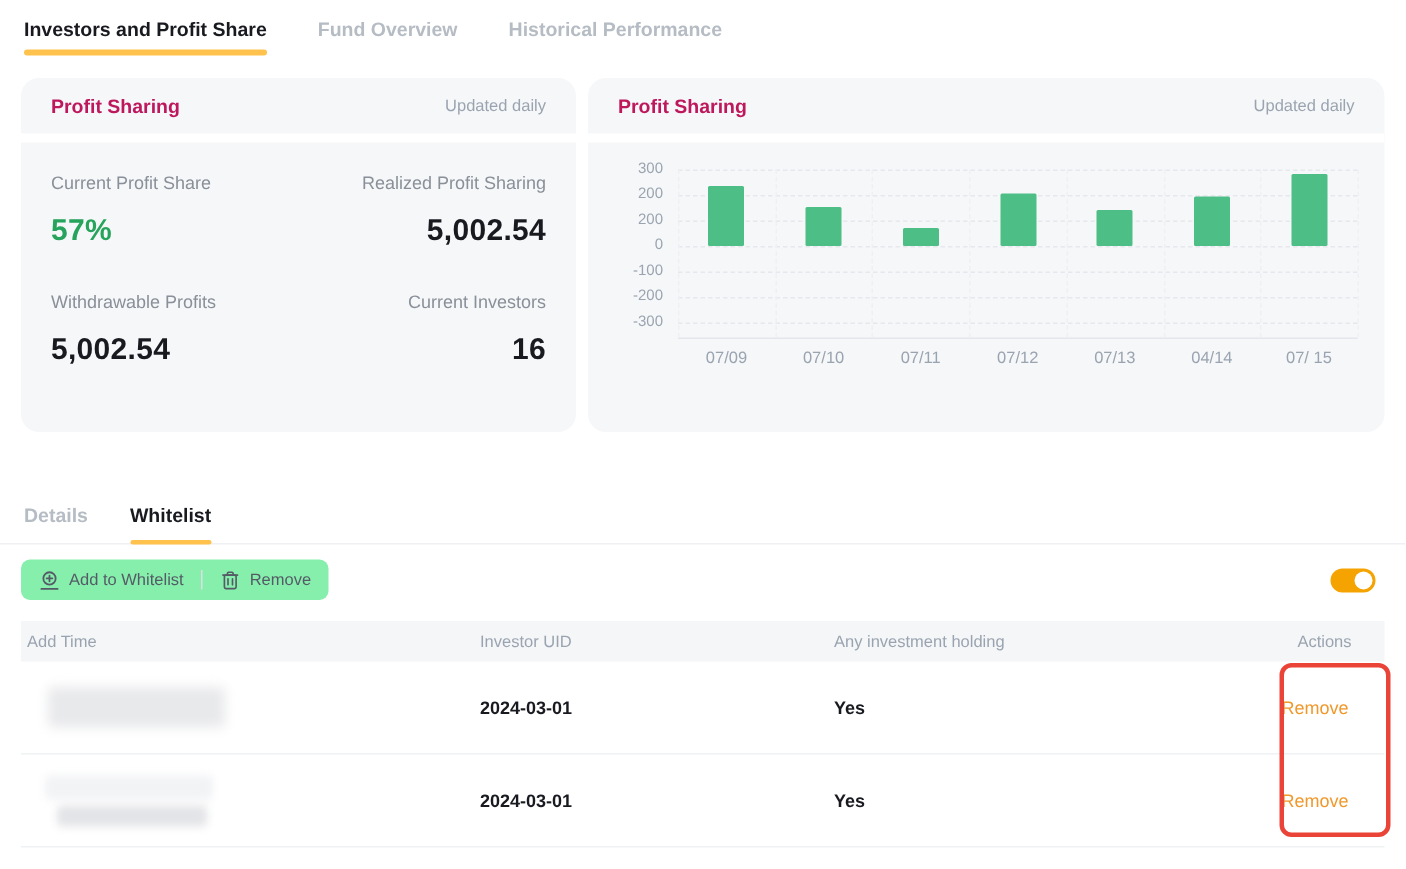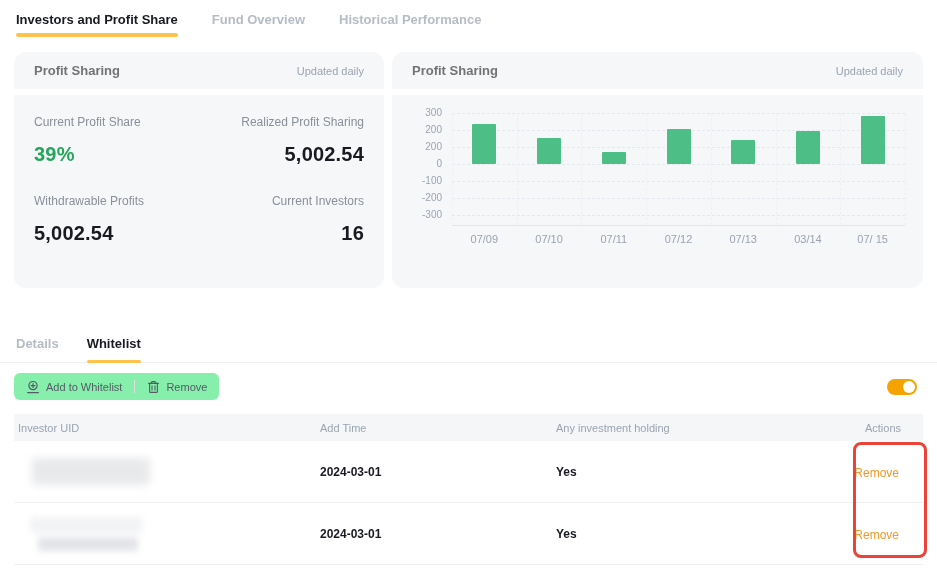--- a/index.html
+++ b/index.html
@@ -13,21 +13,21 @@
   .top-tab.active::after{content:"";position:absolute;left:0;right:0;bottom:2px;height:4px;
         background:#FFC24D;border-radius:2px;}
 
   
   .cards-row{display:flex;gap:8px;margin:13px 14px 0;}
   .card{background:#f6f7f9;border-radius:12px;height:236px;overflow:hidden;}
   .stat-card{width:370px;flex:none;}
   .chart-card{flex:1;}
   .card-head{display:flex;justify-content:space-between;align-items:center;height:37px;
         padding:0 20px;border-bottom:6px solid #fff;}
-  .card-title{font-size:13px;font-weight:700;color:#737373;}
+  .card-title{font-size:13px;font-weight:700;color:#be185d;}
   .card-updated{font-size:11px;color:#9aa4b0;}
 
   .stat-grid{display:grid;grid-template-columns:1fr 1fr;row-gap:28px;padding:20px 20px 0;}
   .stat{display:flex;flex-direction:column;gap:14px;}
   .stat.right{align-items:flex-end;text-align:right;}
   .stat-label{font-size:12px;color:#8a9099;}
   .stat-value{font-size:20px;font-weight:700;color:#181a20;letter-spacing:.2px;}
   .stat-value.green{color:#26A45B;}
 
   
@@ -85,21 +85,21 @@
   <div class="cards-row">
 
     <div class="card stat-card">
       <div class="card-head">
         <div class="card-title">Profit Sharing</div>
         <div class="card-updated">Updated daily</div>
       </div>
       <div class="stat-grid">
         <div class="stat">
           <div class="stat-label">Current Profit Share</div>
-          <div class="stat-value green">39%</div>
+          <div class="stat-value green">57%</div>
         </div>
         <div class="stat right">
           <div class="stat-label">Realized Profit Sharing</div>
           <div class="stat-value">5,002.54</div>
         </div>
         <div class="stat">
           <div class="stat-label">Withdrawable Profits</div>
           <div class="stat-value">5,002.54</div>
         </div>
         <div class="stat right">
@@ -135,21 +135,21 @@
             <div class="xtick" style="left: 7.14286%;">07/09</div>
             <div class="bar" style="height: 26.35px; top: 24.65px; left: 21.4286%; background: rgb(78, 190, 135);"></div>
             <div class="xtick" style="left: 21.4286%;">07/10</div>
             <div class="bar" style="height: 11.9px; top: 39.1px; left: 35.7143%; background: rgb(78, 190, 135);"></div>
             <div class="xtick" style="left: 35.7143%;">07/11</div>
             <div class="bar" style="height: 34.85px; top: 16.15px; left: 50%; background: rgb(78, 190, 135);"></div>
             <div class="xtick" style="left: 50%;">07/12</div>
             <div class="bar" style="height: 23.8px; top: 27.2px; left: 64.2857%; background: rgb(78, 190, 135);"></div>
             <div class="xtick" style="left: 64.2857%;">07/13</div>
             <div class="bar" style="height: 33.15px; top: 17.85px; left: 78.5714%; background: rgb(78, 190, 135);"></div>
-            <div class="xtick" style="left: 78.5714%;">03/14</div>
+            <div class="xtick" style="left: 78.5714%;">04/14</div>
             <div class="bar" style="height: 48.45px; top: 2.55px; left: 92.8571%; background: rgb(78, 190, 135);"></div>
             <div class="xtick" style="left: 92.8571%;">07/ 15</div>
           </div>
       <div class="ytick" style="top: -6px;">300</div>
           <div class="ytick" style="top: 11px;">200</div>
           <div class="ytick" style="top: 28px;">200</div>
           <div class="ytick" style="top: 45px;">0</div>
           <div class="ytick" style="top: 62px;">-100</div>
           <div class="ytick" style="top: 79px;">-200</div>
           <div class="ytick" style="top: 96px;">-300</div>
@@ -187,22 +187,22 @@
         <span>Remove</span>
       </div>
     </div>
     <div class="toggle">
       <div class="knob"></div>
     </div>
   </div>
 
   <div class="table">
     <div class="trow thead">
+      <div>Add Time</div>
       <div>Investor UID</div>
-      <div>Add Time</div>
       <div>Any investment holding</div>
       <div class="cell-actions">Actions</div>
     </div>
 
     <div class="trow tbody-row">
       <div>
         <div class="uid-blur1"></div>
       </div>
       <div class="cell-strong">2024-03-01</div>
       <div class="cell-strong">Yes</div>

